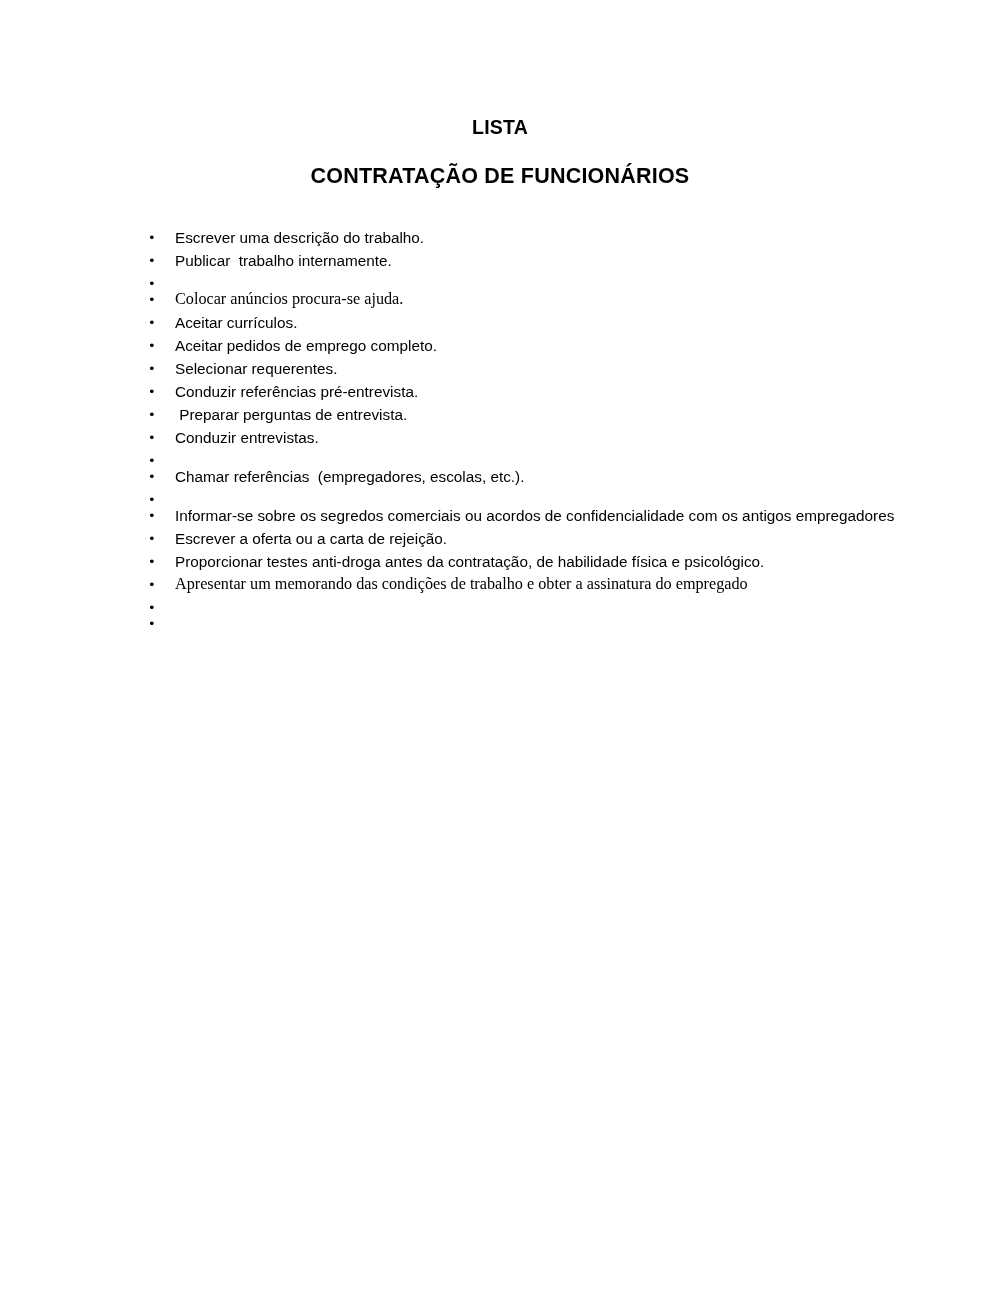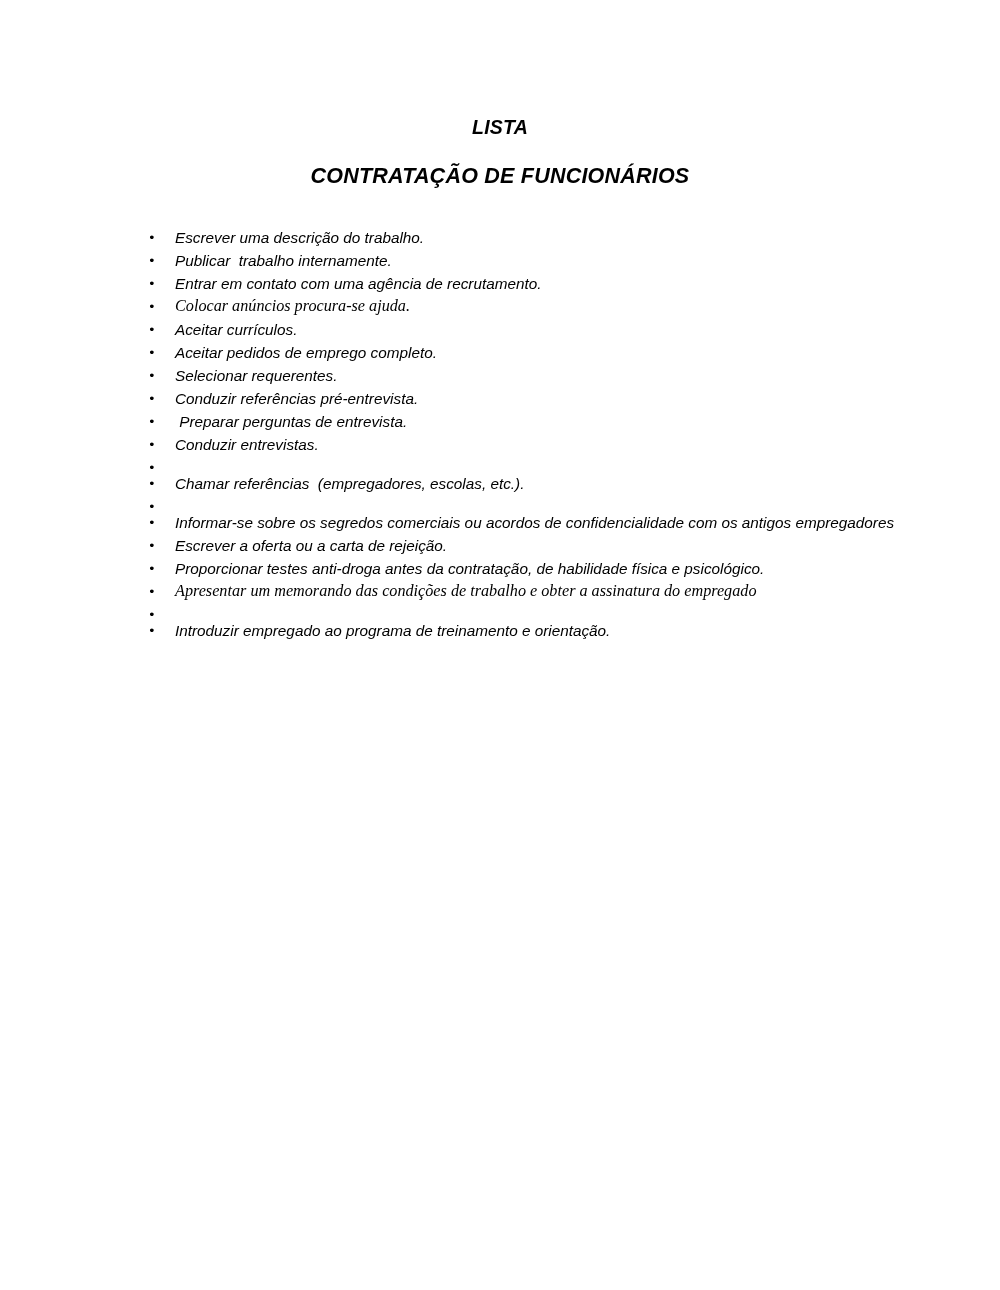--- a/index.html
+++ b/index.html
@@ -8,21 +8,20 @@
     padding: 0;
     background: #ffffff;
   }
   .page {
     position: relative;
     width: 1000px;
     height: 1290px;
     background: #ffffff;
     overflow: hidden;
     box-sizing: border-box;
-    font-style: italic;
   }
   .doc-body {
     position: absolute;
     left: 0;
     top: 0;
     width: 1000px;
   }
   .heading {
     text-align: center;
     font-family: "Liberation Sans", sans-serif;
@@ -93,33 +92,33 @@
 <div class="page">
   <div class="doc-body">
 
     <h1 class="heading heading-1">LISTA</h1>
 
     <h2 class="heading heading-2">CONTRATAÇÃO DE FUNCIONÁRIOS</h2>
 
     <ul class="bullet-list">
         <li class="sans"><span class="bullet">•</span><span class="item-text">Escrever uma descrição do trabalho.</span></li>
         <li class="sans"><span class="bullet">•</span><span class="item-text">Publicar  trabalho internamente.</span></li>
-        <li class="sans"><span class="bullet">•</span><span class="item-text">Entrar em contato com uma agência de recrutamento.</span></li>
+        <li class="sans"><span class="bullet">•</span></li>
         <li class="serif"><span class="bullet">•</span><span class="item-text">Colocar anúncios procura-se ajuda.</span></li>
         <li class="sans"><span class="bullet">•</span><span class="item-text">Aceitar currículos.</span></li>
         <li class="sans"><span class="bullet">•</span><span class="item-text">Aceitar pedidos de emprego completo.</span></li>
         <li class="sans"><span class="bullet">•</span><span class="item-text">Selecionar requerentes.</span></li>
         <li class="sans"><span class="bullet">•</span><span class="item-text">Conduzir referências pré-entrevista.</span></li>
         <li class="sans"><span class="bullet">•</span><span class="item-text"> Preparar perguntas de entrevista.</span></li>
         <li class="sans"><span class="bullet">•</span><span class="item-text">Conduzir entrevistas.</span></li>
         <li class="sans"><span class="bullet">•</span></li>
         <li class="sans"><span class="bullet">•</span><span class="item-text">Chamar referências  (empregadores, escolas, etc.).</span></li>
         <li class="sans"><span class="bullet">•</span></li>
         <li class="sans"><span class="bullet">•</span><span class="item-text">Informar-se sobre os segredos comerciais ou acordos de confidencialidade com os antigos empregadores</span></li>
         <li class="sans"><span class="bullet">•</span><span class="item-text">Escrever a oferta ou a carta de rejeição.</span></li>
         <li class="sans"><span class="bullet">•</span><span class="item-text">Proporcionar testes anti-droga antes da contratação, de habilidade física e psicológico.</span></li>
         <li class="serif"><span class="bullet">•</span><span class="item-text">Apresentar um memorando das condições de trabalho e obter a assinatura do empregado</span></li>
         <li class="serif"><span class="bullet">•</span></li>
-        <li class="sans"><span class="bullet">•</span><span class="item-text">Introduzir empregado ao programa de treinamento e orientação.</span></li>
+        <li class="sans"><span class="bullet">•</span></li>
       </ul>
 
   </div>
 </div>
 
 </body></html>

